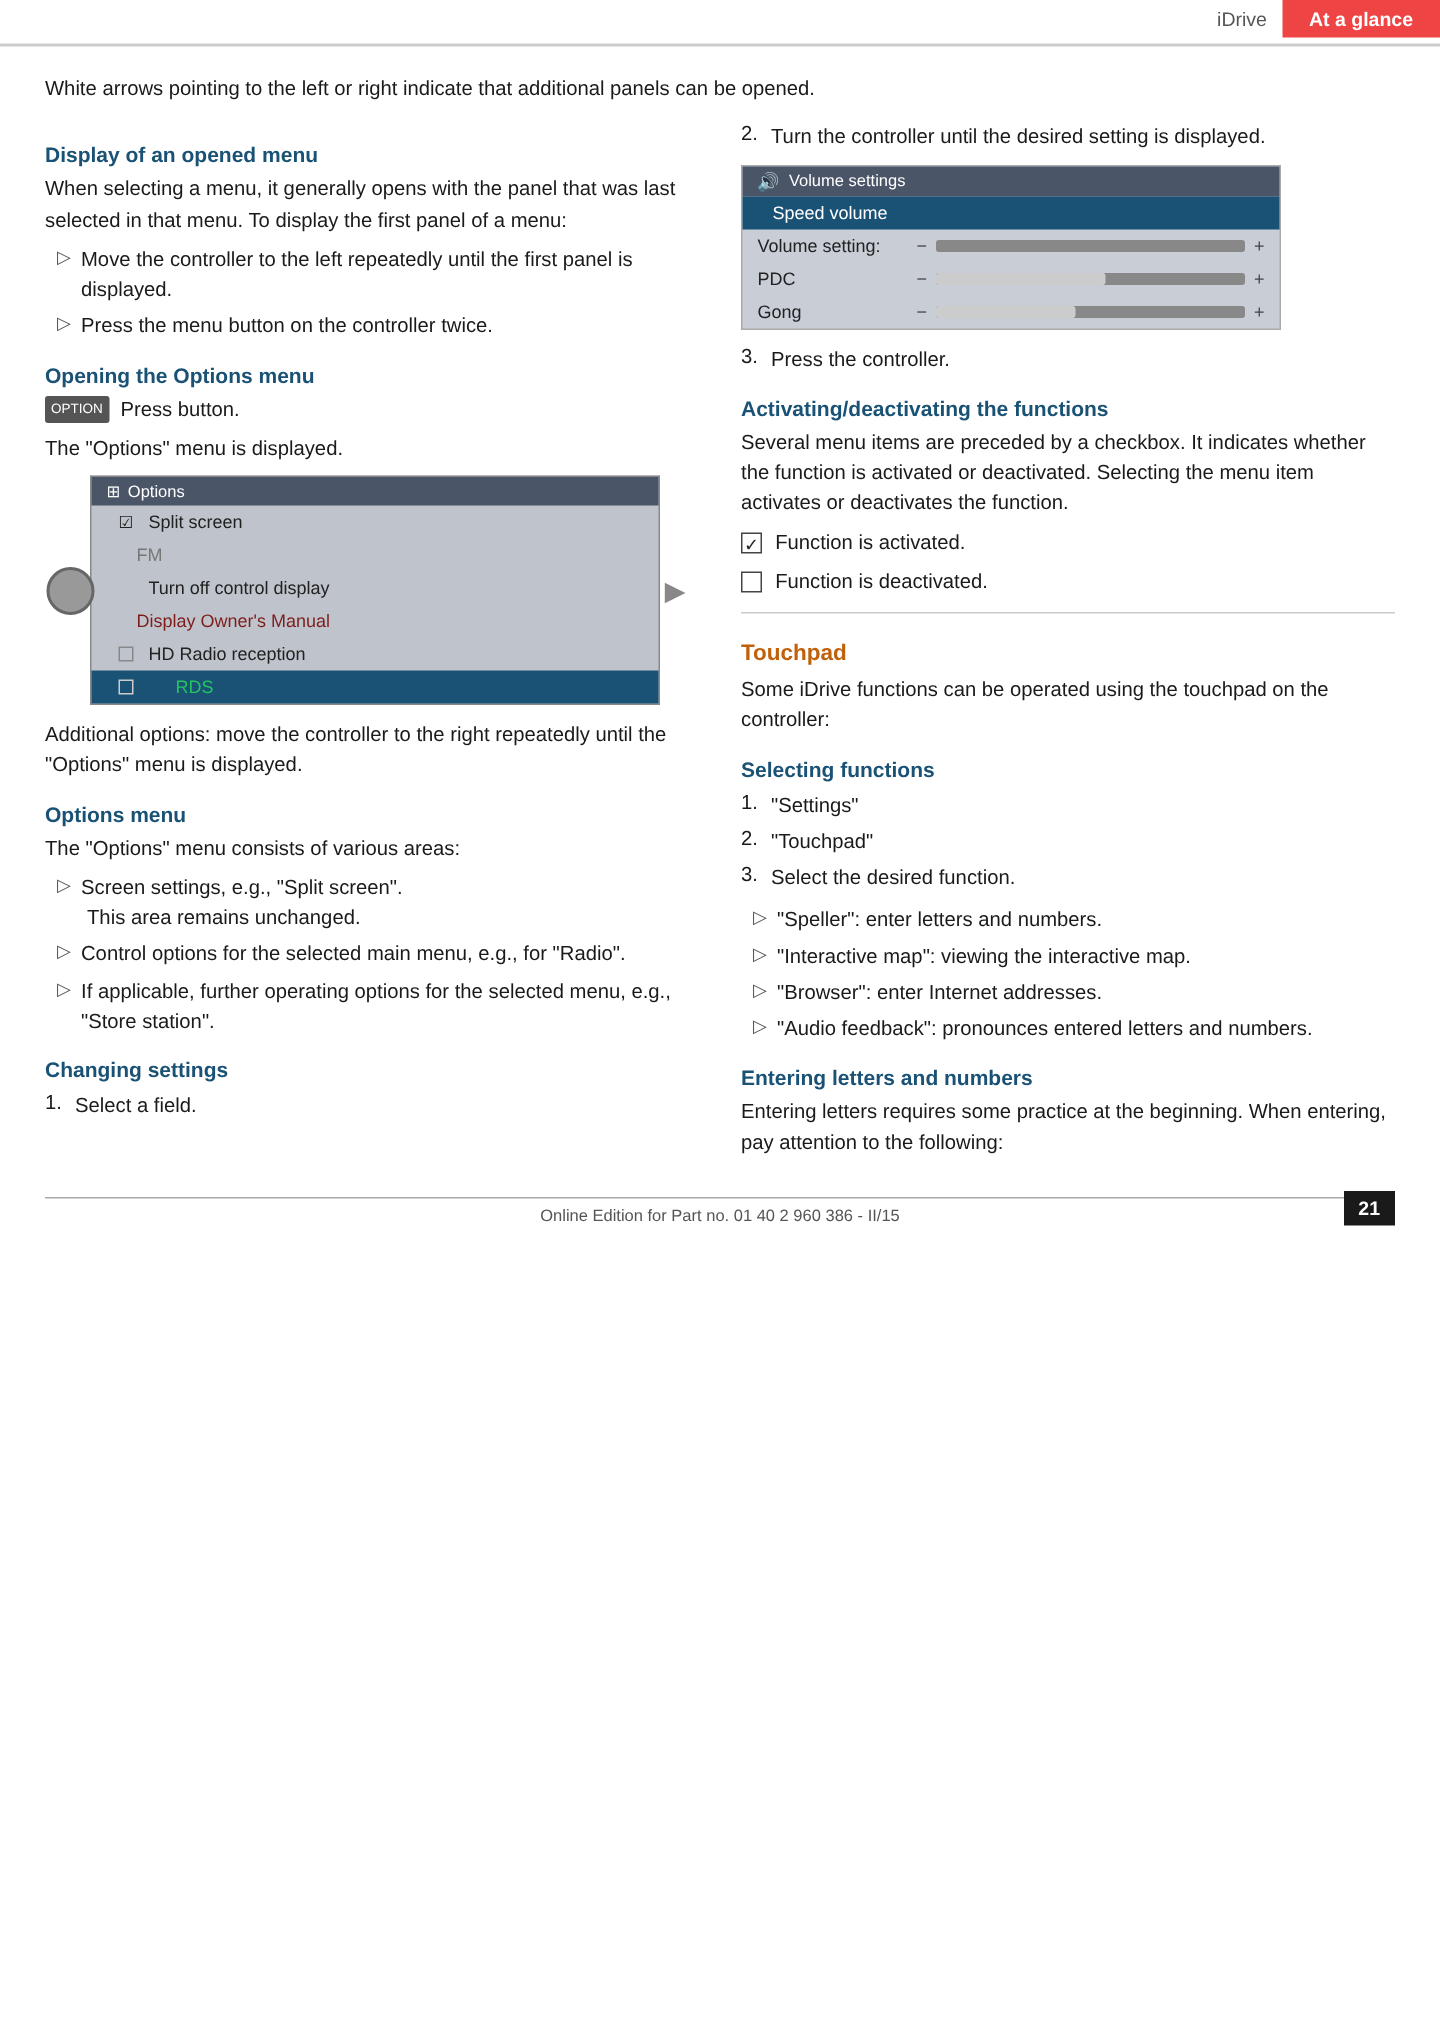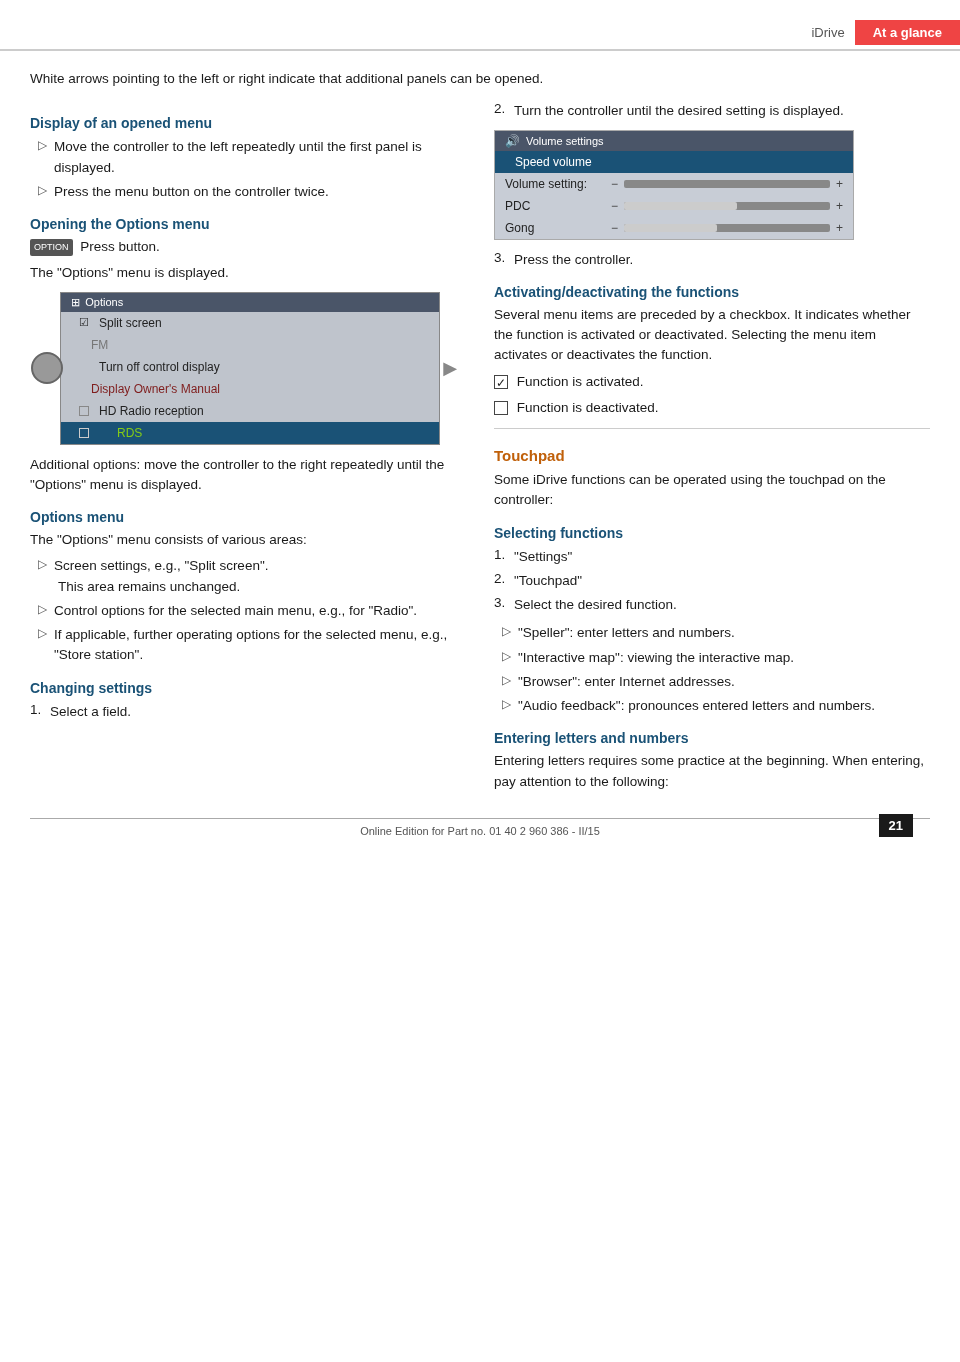--- a/index.html
+++ b/index.html
@@ -13,21 +13,20 @@
     }
 
     
     .header {
       display: flex;
       justify-content: flex-end;
       align-items: center;
       border-bottom: 2px solid #ccc;
       padding-bottom: 4px;
       margin-bottom: 8px;
-      margin-top: 20px;
     }
     .header-idrive {
       font-size: 13px;
       color: #555;
       padding: 4px 10px;
     }
     .header-tab {
       background: #ef4444;
       color: #fff;
       padding: 5px 18px;
@@ -201,21 +200,21 @@
     }
     .screenshot-options .opt-row {
       padding: 4px 18px;
       color: #222;
       display: flex;
       align-items: center;
       gap: 6px;
     }
     .screenshot-options .opt-row.highlighted {
       background: #1a5276;
-      color: #84cc16;
+      color: #22c55e;
       gap: 24px;
     }
     .screenshot-options .opt-row.subrow {
       padding-left: 30px;
       color: #555;
     }
     .screenshot-options .opt-row .check-sym {
       font-size: 11px;
       min-width: 14px;
     }
@@ -262,21 +261,21 @@
       margin-top: 20px;
       display: flex;
       justify-content: center;
       align-items: center;
       font-size: 11px;
       color: #555;
       position: relative;
     }
     .footer-page-num {
       position: absolute;
-      right: 17px;
+      right: 0;
       bottom: 0;
       background: #1a1a1a;
       color: #fff;
       padding: 4px 10px;
       font-size: 13px;
       font-weight: bold;
     }
 
     
     hr.section-div {
@@ -300,20 +299,21 @@
 
 <div class="page">
 
   <p class="intro-text">White arrows pointing to the left or right indicate that additional panels can be opened.</p>
 
   <div class="two-col">
 
     <div class="col-left">
 
       <div class="section-heading">Display of an opened menu</div>
+      <p>When selecting a menu, it generally opens with the panel that was last selected in that menu. To display the first panel of a menu:</p>
       <div class="bullet-list">
         <div class="bullet-item">
           <span class="bullet-arrow">▷</span>
           <span class="bullet-text">Move the controller to the left repeatedly until the first panel is displayed.</span>
         </div>
         <div class="bullet-item">
           <span class="bullet-arrow">▷</span>
           <span class="bullet-text">Press the menu button on the controller twice.</span>
         </div>
       </div>

